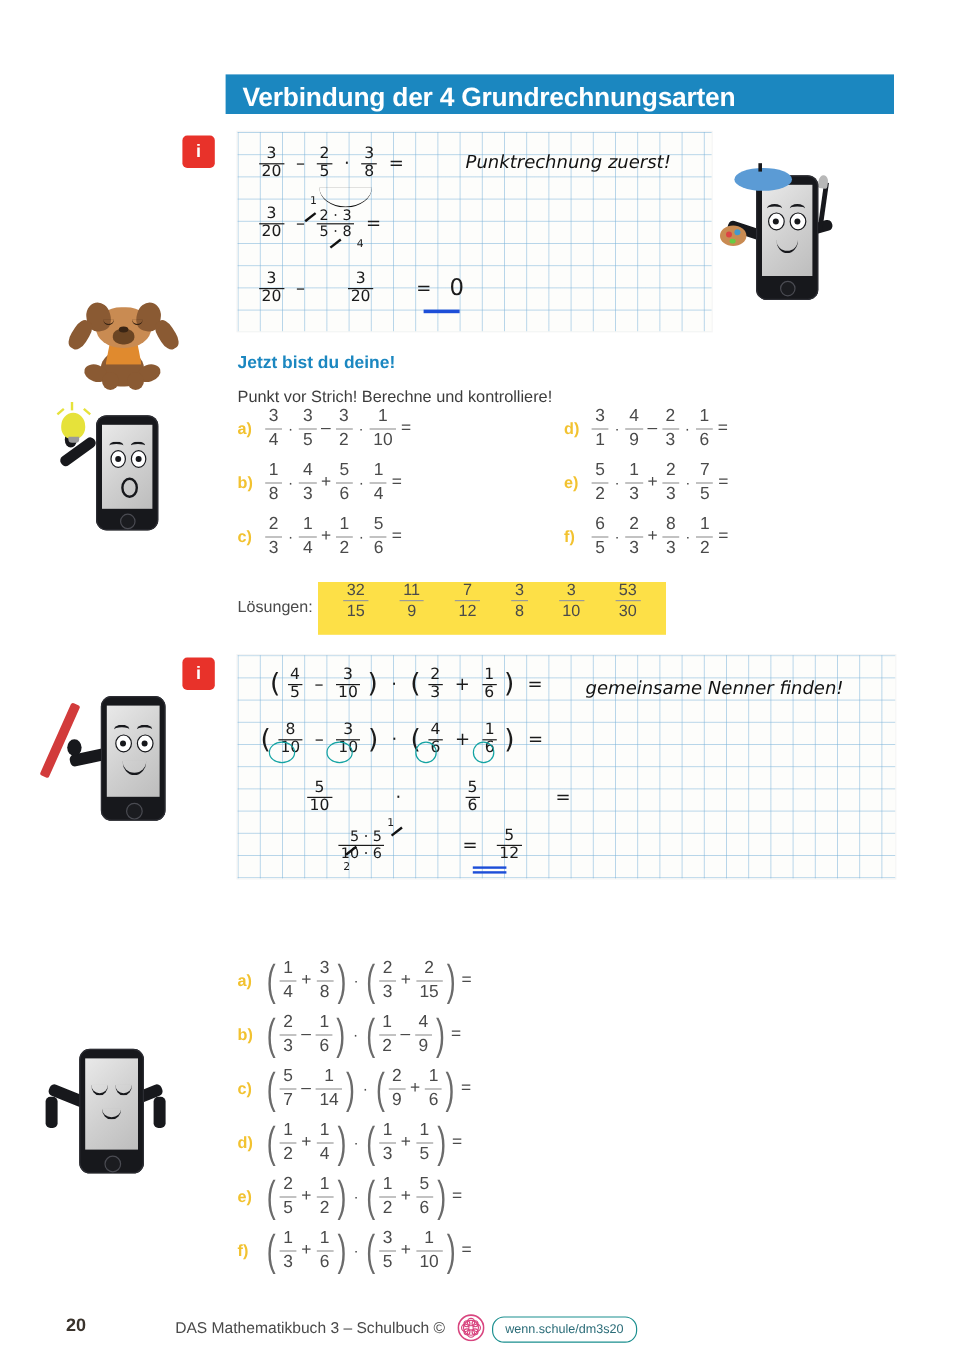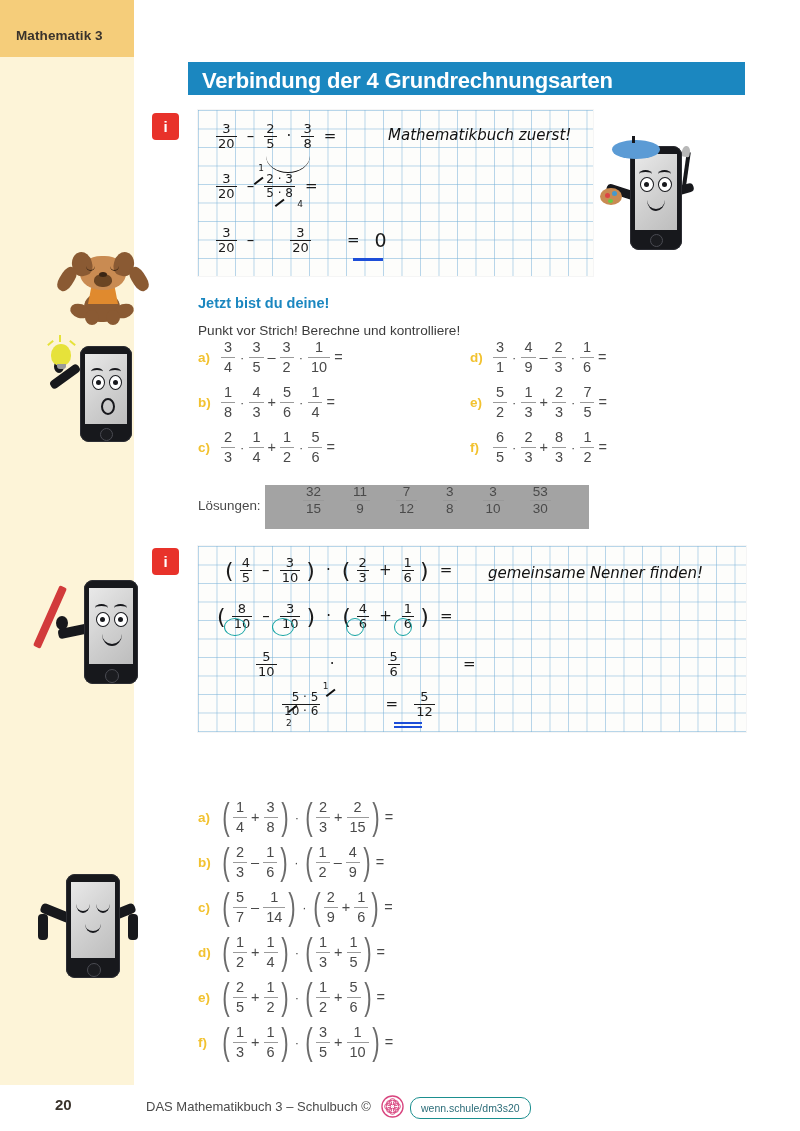--- a/index.html
+++ b/index.html
@@ -101,22 +101,22 @@
   .opdot{display:inline-block;vertical-align:middle;color:#4a4a4a;font-size:13px;padding:0 4px;}
   .eq{display:inline-block;vertical-align:middle;color:#4a4a4a;font-size:14.5px;padding-left:3px;}
   .paren{
     display:inline-block;vertical-align:middle;color:#6b6b6b;
     font-size:36px;line-height:34px;font-weight:300;transform:scaleX(.62);
   }
 
   
   .sol-label{position:absolute;left:198px;top:498px;color:#4a4a4a;font-size:13.4px;}
   .sol-strip{
-    position:absolute;left:265px;top:485px;height:44px;background:#a3a3a3;
-    padding:0 25px;white-space:nowrap;
+    position:absolute;left:265px;top:485px;height:44px;background:#fde047;
+    padding:0 8px;white-space:nowrap;
   }
   .sol-strip .fr{margin:0 13px;}
   .sol-strip .fr .n{font-size:13.5px;padding-bottom:1px;}
   .sol-strip .fr .d{font-size:13.5px;padding-top:1px;}
 
   
   .footer{position:absolute;left:0;top:1085px;width:800px;height:46px;background:#fff;}
   .pg-num{position:absolute;left:55px;top:1096px;font-size:15px;font-weight:bold;color:#3a332c;}
   .foot-text{position:absolute;left:146px;top:1099px;font-size:13px;color:#4a4a4a;}
   .foot-pill{
@@ -148,24 +148,20 @@
   .bulb{position:absolute;background:#e6e23a;border-radius:50% 50% 45% 45%;}
   .beret{position:absolute;background:#5b9bd5;border-radius:50%;}
   .pencil{position:absolute;background:#d23b3b;border-radius:2px;}
   .dog-part{position:absolute;background:#8a5a33;}
 </style>
 </head>
 <body>
 
 <div class="page">
 
-  <div class="sidebar">
-    <div class="sidebar-tab"></div>
-    <div class="sidebar-tab-label">Mathematik 3</div>
-  </div>
 
   <div class="mascot" style="left:58px;top:248px;width:90px;height:80px;">
     <div class="dog-part" style="left:26px;top:44px;width:36px;height:30px;border-radius:50% 50% 45% 45%;background:#8a5a33;"></div>
     <div class="dog-part" style="left:12px;top:56px;width:20px;height:14px;border-radius:50%;background:#8a5a33;transform:rotate(18deg);"></div>
     <div class="dog-part" style="left:56px;top:56px;width:20px;height:14px;border-radius:50%;background:#8a5a33;transform:rotate(-18deg);"></div>
     <div class="dog-part" style="left:27px;top:62px;width:14px;height:15px;border-radius:50%;background:#8a5a33;"></div>
     <div class="dog-part" style="left:48px;top:62px;width:14px;height:15px;border-radius:50%;background:#8a5a33;"></div>
     <div style="position:absolute;left:30px;top:22px;width:30px;height:34px;background:#e08a2e;clip-path:polygon(22% 0,78% 0,100% 100%,0 100%);"></div>
     <div class="dog-part" style="left:22px;top:8px;width:46px;height:34px;border-radius:46% 46% 48% 48%;background:#c98b52;"></div>
     <div class="dog-part" style="left:14px;top:4px;width:20px;height:24px;border-radius:50% 50% 40% 40%;background:#8a5a33;transform:rotate(-12deg);"></div>
@@ -261,21 +257,21 @@
 
     <div class="hrow hand" style="left:18px;top:116px;">
       <span class="hf"><span class="n">3</span><span class="d">20</span></span>
       <span class="hop">–</span>
       <span class="hf" style="margin-left:26px;"><span class="n">3</span><span class="d">20</span></span>
       <span class="hop" style="margin-left:26px;">=</span>
       <span class="hop" style="font-size:19px;">0</span>
     </div>
     <div class="res-underline" style="left:155px;top:148px;width:30px;"></div>
 
-    <div class="hnote" style="left:190px;top:16px;">Mathematikbuch zuerst!</div>
+    <div class="hnote" style="left:190px;top:16px;">Punktrechnung zuerst!</div>
   </div>
 
   <div class="mascot" style="left:600px;top:132px;width:104px;height:128px;">
     <div class="arm" style="left:6px;top:56px;width:34px;height:9px;transform:rotate(18deg);"></div>
     <div style="position:absolute;left:0px;top:56px;width:22px;height:17px;border-radius:50%;background:#c98b52;"></div>
     <div style="position:absolute;left:5px;top:61px;width:5px;height:5px;border-radius:50%;background:#d44;"></div>
     <div style="position:absolute;left:12px;top:59px;width:5px;height:5px;border-radius:50%;background:#49c;"></div>
     <div style="position:absolute;left:8px;top:67px;width:5px;height:4px;border-radius:50%;background:#6c4;"></div>
     <div class="arm" style="left:66px;top:54px;width:28px;height:9px;transform:rotate(-16deg);"></div>
     <div style="position:absolute;left:84px;top:20px;width:4px;height:40px;background:#17181c;transform:rotate(8deg);"></div>

